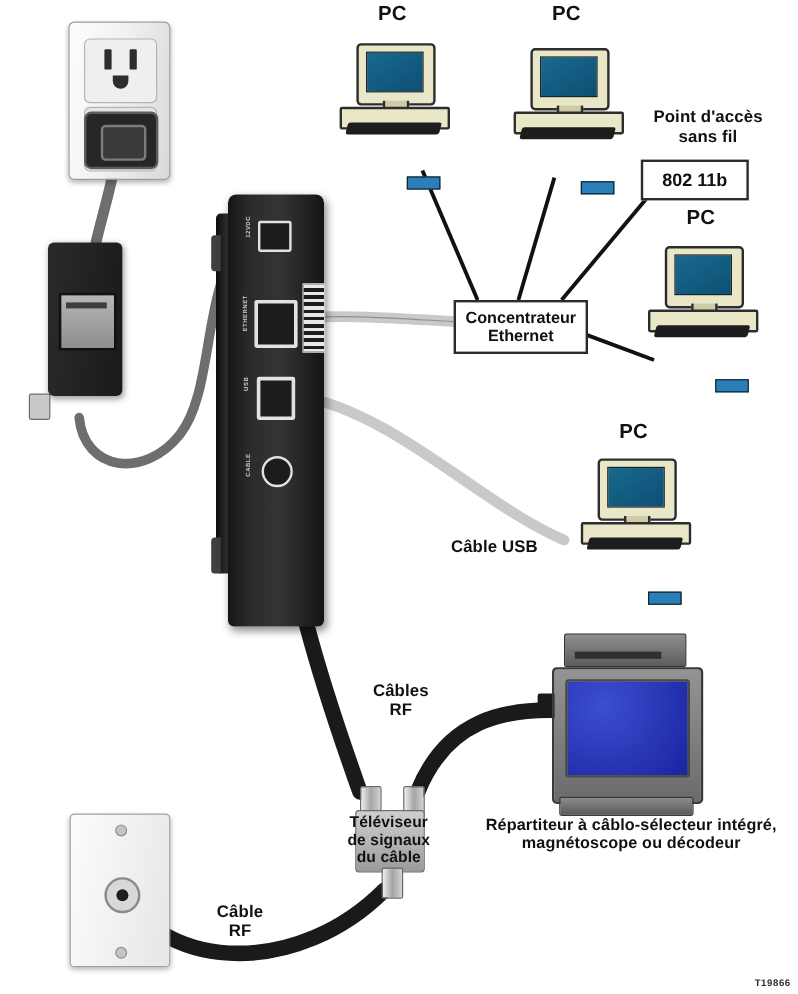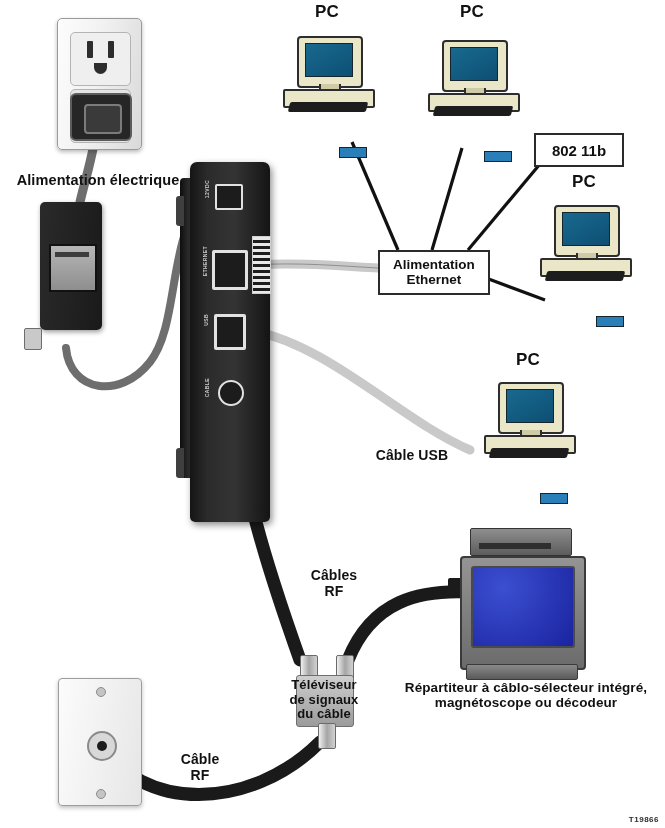--- a/index.html
+++ b/index.html
@@ -164,21 +164,20 @@
     <div class="plug-body">
       <div class="plug-inner"></div>
     </div>
   </div>
 
   <div class="brick">
     <div class="brick-win"></div>
   </div>
   <div class="brick-neck"></div>
 
-  <div class="lbl" style="left:8px;top:172px;width:180px;font-size:14.5px;">Alimentation électrique</div>
 
   <div class="modem-edge"></div>
   <div class="modem-tab"></div>
   <div class="modem-tab2"></div>
   <div class="modem">
     <div class="vent"></div>
     <div class="port p-pwr"></div>
     <div class="plabel" style="left:14px;top:18px;">12VDC</div>
     <div class="port p-eth"></div>
     <div class="plabel" style="left:12px;top:84px;">ETHERNET</div>
@@ -229,26 +228,30 @@
       <div class="scr"></div>
     </div>
     <div class="neck"></div>
     <div class="base">
       <div class="drive"></div>
     </div>
     <div class="kbd"></div>
   </div>
   <div class="lbl" style="left:484px;top:350px;width:88px;font-size:17px;">PC</div>
 
+  <div class="lbl" style="left:520px;top:90px;width:140px;font-size:14px;">
+    <span>Point d'accès</span><br>
+    <span>sans fil</span>
+  </div>
   <div class="wbox" id="wifi-box">
     <span>802 11b</span>
   </div>
 
   <div class="wbox" id="hub-box">
-    <span>Alimentation</span>
+    <span>Concentrateur</span>
     <span>Ethernet</span>
   </div>
 
   <div class="lbl" style="left:360px;top:448px;width:104px;font-size:14px;">Câble USB</div>
 
   <div class="lbl" style="left:296px;top:568px;width:76px;font-size:14px;">
     <span>Câbles</span><br>
     <span>RF</span>
   </div>
 

